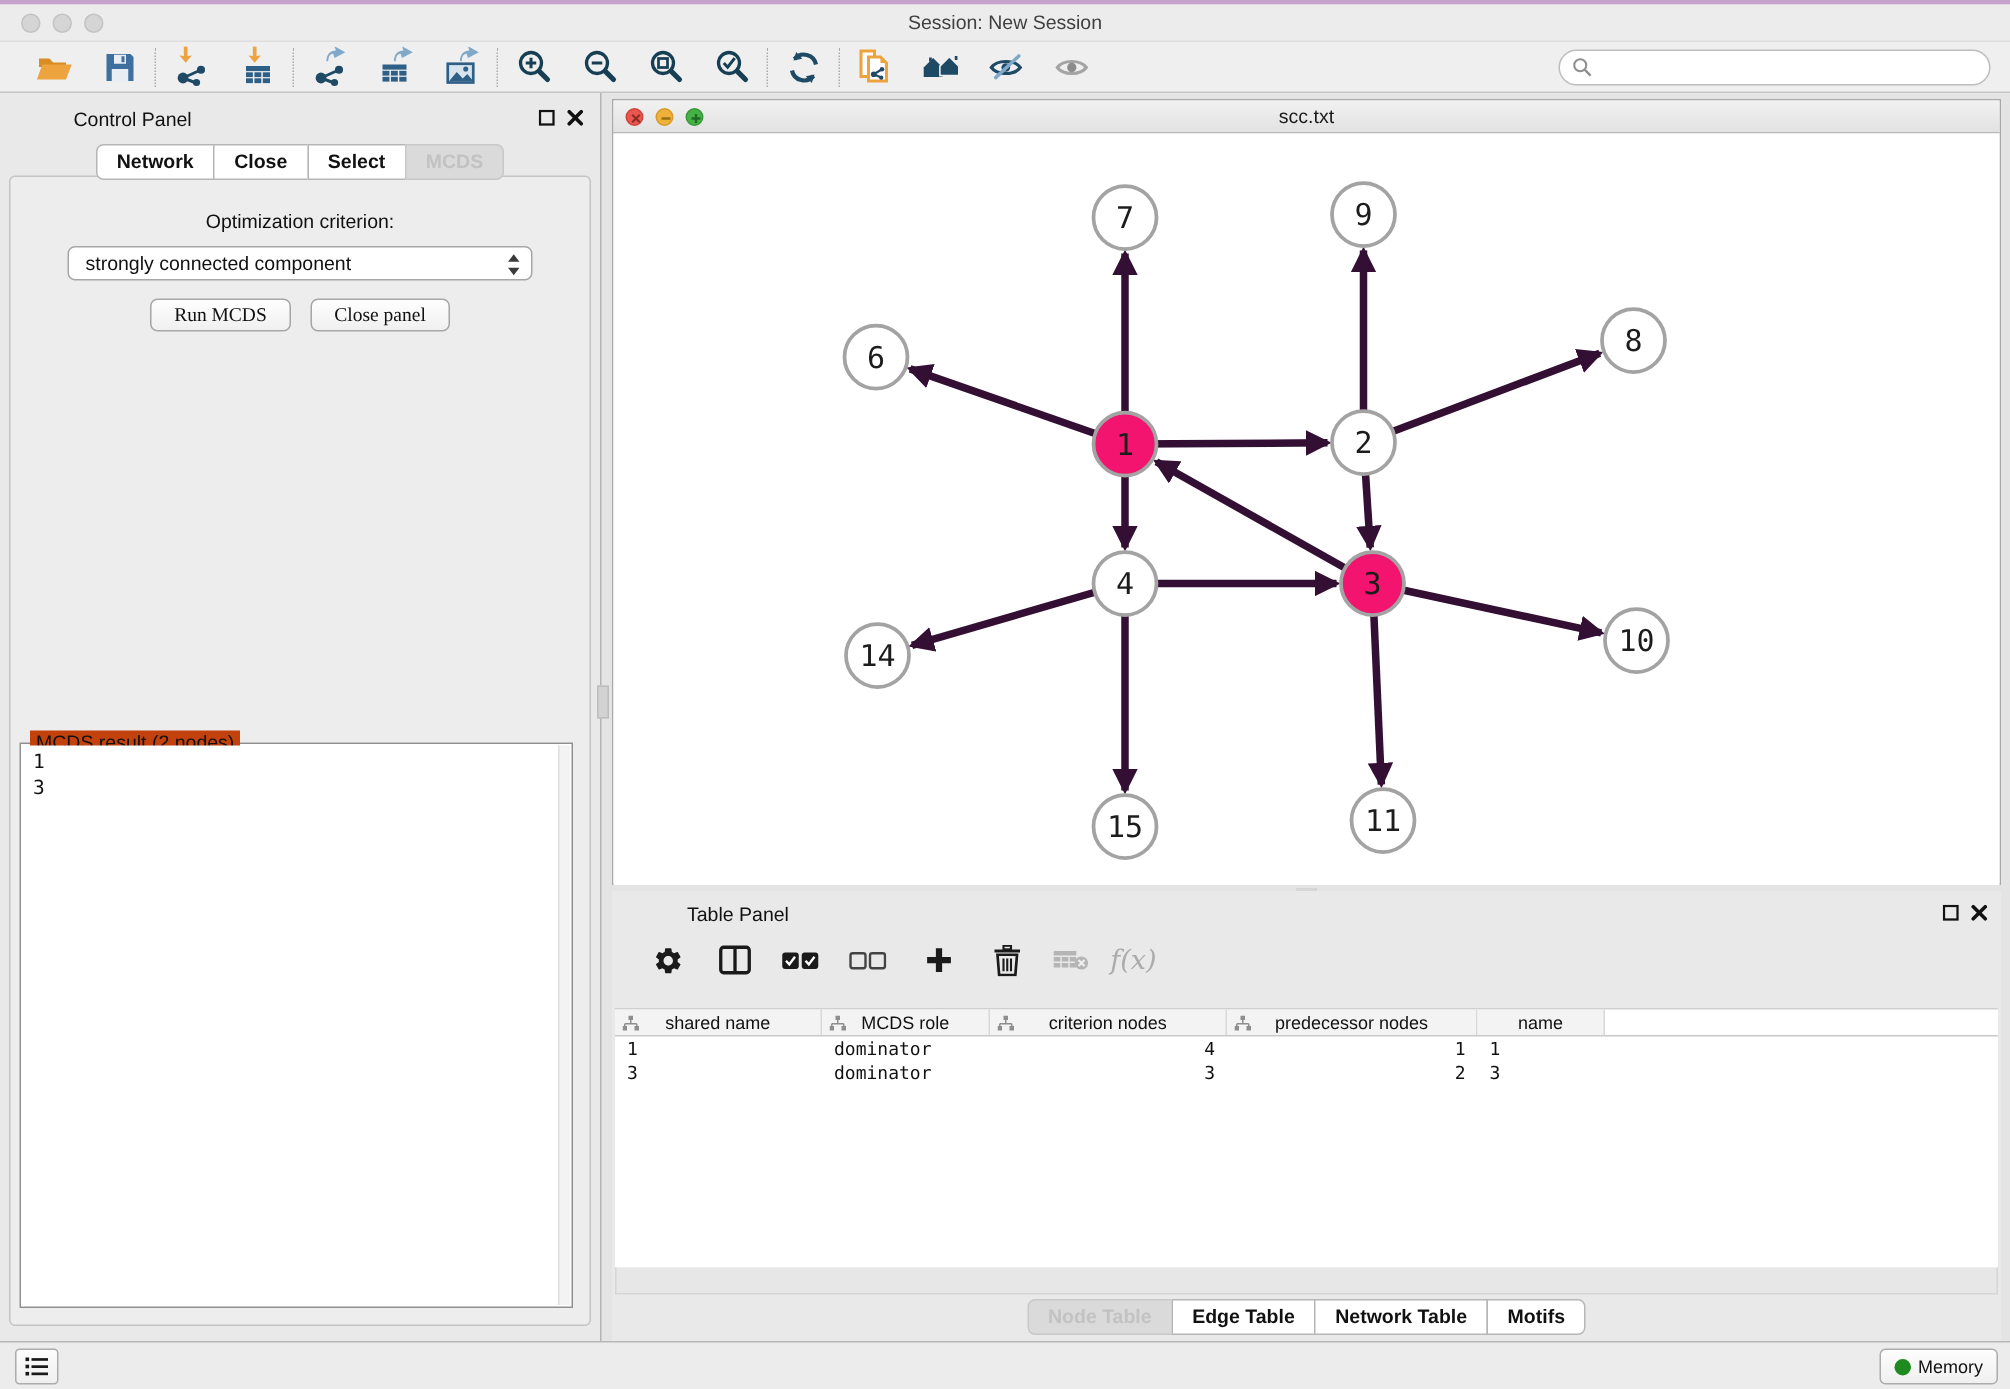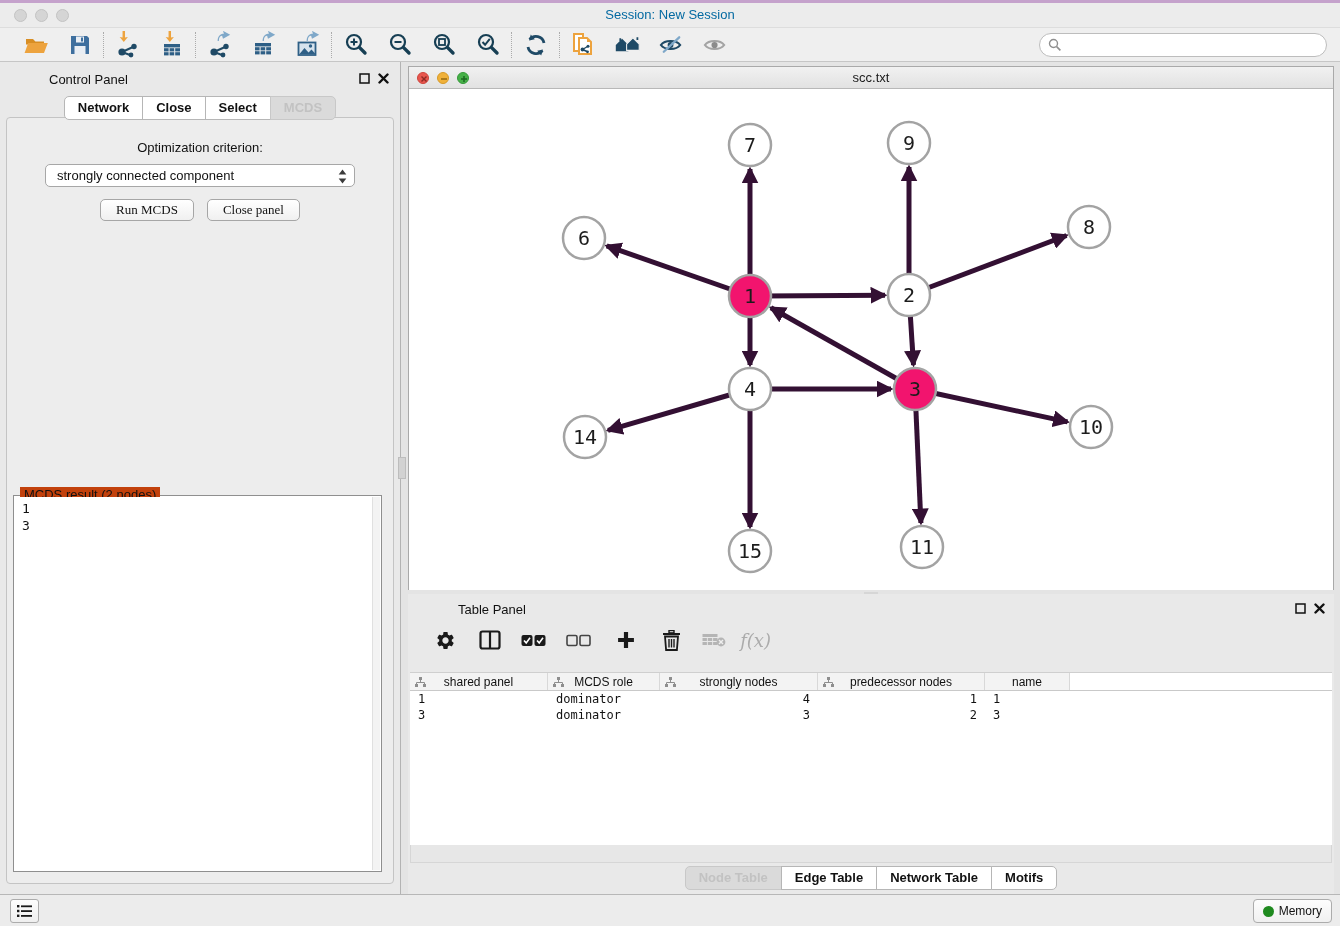--- a/index.html
+++ b/index.html
@@ -7,21 +7,21 @@
   body { font-family:"Liberation Sans", sans-serif; }
   .app { position:relative; width:1340px; height:926px; background:#E4E4E4; overflow:hidden;
          -webkit-font-smoothing:antialiased; }
 
   
   .desk-strip { position:absolute; top:0; left:0; right:0; height:3px; background:#C5A2CC; }
   .titlebar { position:absolute; top:3px; left:0; right:0; height:25px; background:#ECECEC;
               border-bottom:1px solid #DDDDDD; }
   .traffic-inactive { position:absolute; left:14px; top:6px; display:flex; gap:8px; }
   .traffic-inactive span { width:13px; height:13px; border-radius:50%; background:#D5D5D5; border:1px solid #C3C3C3; }
-  .win-title { position:absolute; left:0; right:0; top:4px; text-align:center; font-size:13px; color:#0369a1; }
+  .win-title { position:absolute; left:0; right:0; top:4px; text-align:center; font-size:13px; color:#404040; }
 
   
   .toolbar { position:absolute; top:28px; left:0; right:0; height:34px; background:#EFEFEF;
              border-bottom:1px solid #C6C6C6; display:flex; align-items:center; padding-left:12px; }
   .tb-group { display:flex; align-items:center; gap:17px; padding:0 10px; }
   .tb-divider { width:1px; height:26px; border-left:1px dotted #ABABAB; }
   .tb-btn { width:27px; height:27px; display:flex; align-items:center; justify-content:center; cursor:default; }
   .tb-btn svg { display:block; }
   .search-wrap { position:absolute; right:13px; top:5px; }
   .search-input { width:288px; height:24px; border:1px solid #BDBDBD; border-radius:12px; background:#FFF;
@@ -530,21 +530,21 @@
                   <rect x="0" y="7" width="3" height="3"></rect>
                   <rect x="8" y="7" width="3" height="3"></rect>
                 </g>
                 <g stroke="#8E8E8E" stroke-width="1">
                   <line x1="5.5" y1="3" x2="5.5" y2="5.5"></line>
                   <line x1="1.5" y1="5.5" x2="9.5" y2="5.5"></line>
                   <line x1="1.5" y1="5.5" x2="1.5" y2="7"></line>
                   <line x1="9.5" y1="5.5" x2="9.5" y2="7"></line>
                 </g>
               </svg>
-              <span>shared panel</span>
+              <span>shared name</span>
             </div>
             <div class="th" style="width: 112px;">
               <svg class="tree-ic" width="11" height="11" viewBox="0 0 11 11">
                 <g fill="#8E8E8E">
                   <rect x="4" y="0" width="3" height="3"></rect>
                   <rect x="0" y="7" width="3" height="3"></rect>
                   <rect x="8" y="7" width="3" height="3"></rect>
                 </g>
                 <g stroke="#8E8E8E" stroke-width="1">
                   <line x1="5.5" y1="3" x2="5.5" y2="5.5"></line>
@@ -562,21 +562,21 @@
                   <rect x="0" y="7" width="3" height="3"></rect>
                   <rect x="8" y="7" width="3" height="3"></rect>
                 </g>
                 <g stroke="#8E8E8E" stroke-width="1">
                   <line x1="5.5" y1="3" x2="5.5" y2="5.5"></line>
                   <line x1="1.5" y1="5.5" x2="9.5" y2="5.5"></line>
                   <line x1="1.5" y1="5.5" x2="1.5" y2="7"></line>
                   <line x1="9.5" y1="5.5" x2="9.5" y2="7"></line>
                 </g>
               </svg>
-              <span>strongly nodes</span>
+              <span>criterion nodes</span>
             </div>
             <div class="th" style="width: 167px;">
               <svg class="tree-ic" width="11" height="11" viewBox="0 0 11 11">
                 <g fill="#8E8E8E">
                   <rect x="4" y="0" width="3" height="3"></rect>
                   <rect x="0" y="7" width="3" height="3"></rect>
                   <rect x="8" y="7" width="3" height="3"></rect>
                 </g>
                 <g stroke="#8E8E8E" stroke-width="1">
                   <line x1="5.5" y1="3" x2="5.5" y2="5.5"></line>

